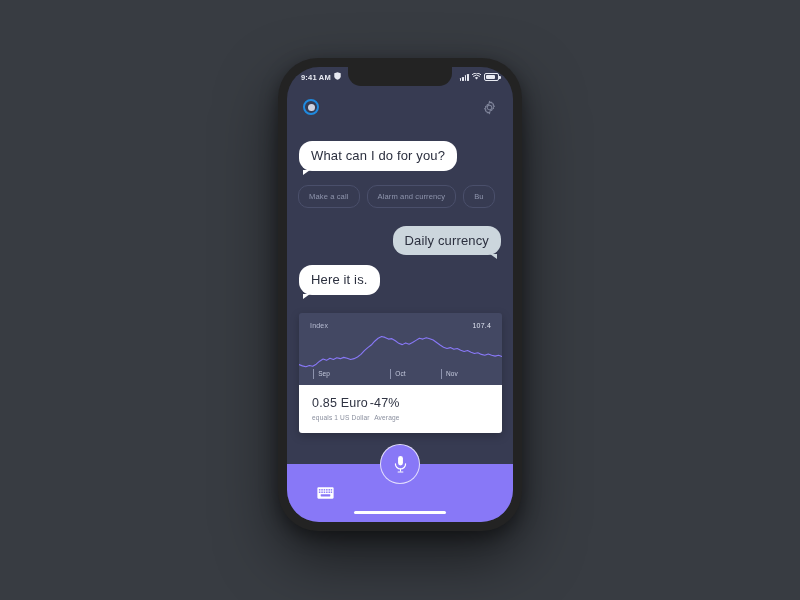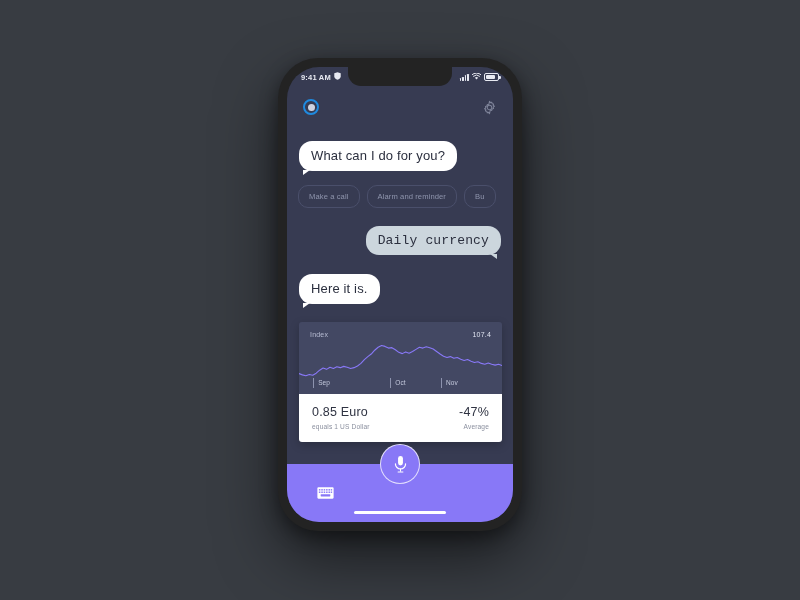--- a/index.html
+++ b/index.html
@@ -188,22 +188,22 @@
     border: 1px solid #4a4f6b;
     border-radius: 10px;
     color: #8f95ad;
     font-size: 7.6px;
     padding: 6px 10px;
     white-space: nowrap;
     letter-spacing: 0.1px;
     background: transparent;
   }
 
-  #bubble-daily-row { margin-top: 18px; font-family: Liberation Mono, monospace; }
-  #bubble-hereitis-row { margin-top: 19px; }
+  #bubble-daily-row { margin-top: 18px; }
+  #bubble-hereitis-row { margin-top: 10px; }
 
   
   #currency-card {
     margin-top: 18px;
     width: 203px;
     border-radius: 3px;
     overflow: hidden;
     box-shadow: 0 3px 10px rgba(0,0,0,0.22);
   }
   #chart-panel {
@@ -240,21 +240,20 @@
     padding-left: 4px;
     border-left: 1px solid #8d93ae;
     line-height: 10px;
     height: 10px;
   }
   #info-panel {
     background: #ffffff;
     height: 48px;
     display: flex;
     align-items: center;
-    justify-content: space-between;
     padding: 0 13px;
     box-sizing: border-box;
   }
   .info-col .big {
     font-size: 12.5px;
     color: #2f3342;
     letter-spacing: .2px;
     font-weight: normal;
   }
   .info-col .sub {
@@ -354,21 +353,21 @@
     </div>
 
     <div id="conversation">
 
       <div class="row left" id="bubble-greeting-row">
         <div class="bubble assistant">What can I do for  you?</div>
       </div>
 
       <div id="suggestion-chips">
         <div class="chip">Make a call</div>
-        <div class="chip">Alarm and reminder</div>
+        <div class="chip">Alarm and currency</div>
         <div class="chip">Bu</div>
       </div>
 
       <div class="row right" id="bubble-daily-row">
         <div class="bubble user">Daily currency</div>
       </div>
 
       <div class="row left" id="bubble-hereitis-row">
         <div class="bubble assistant">Here it is.</div>
       </div>

